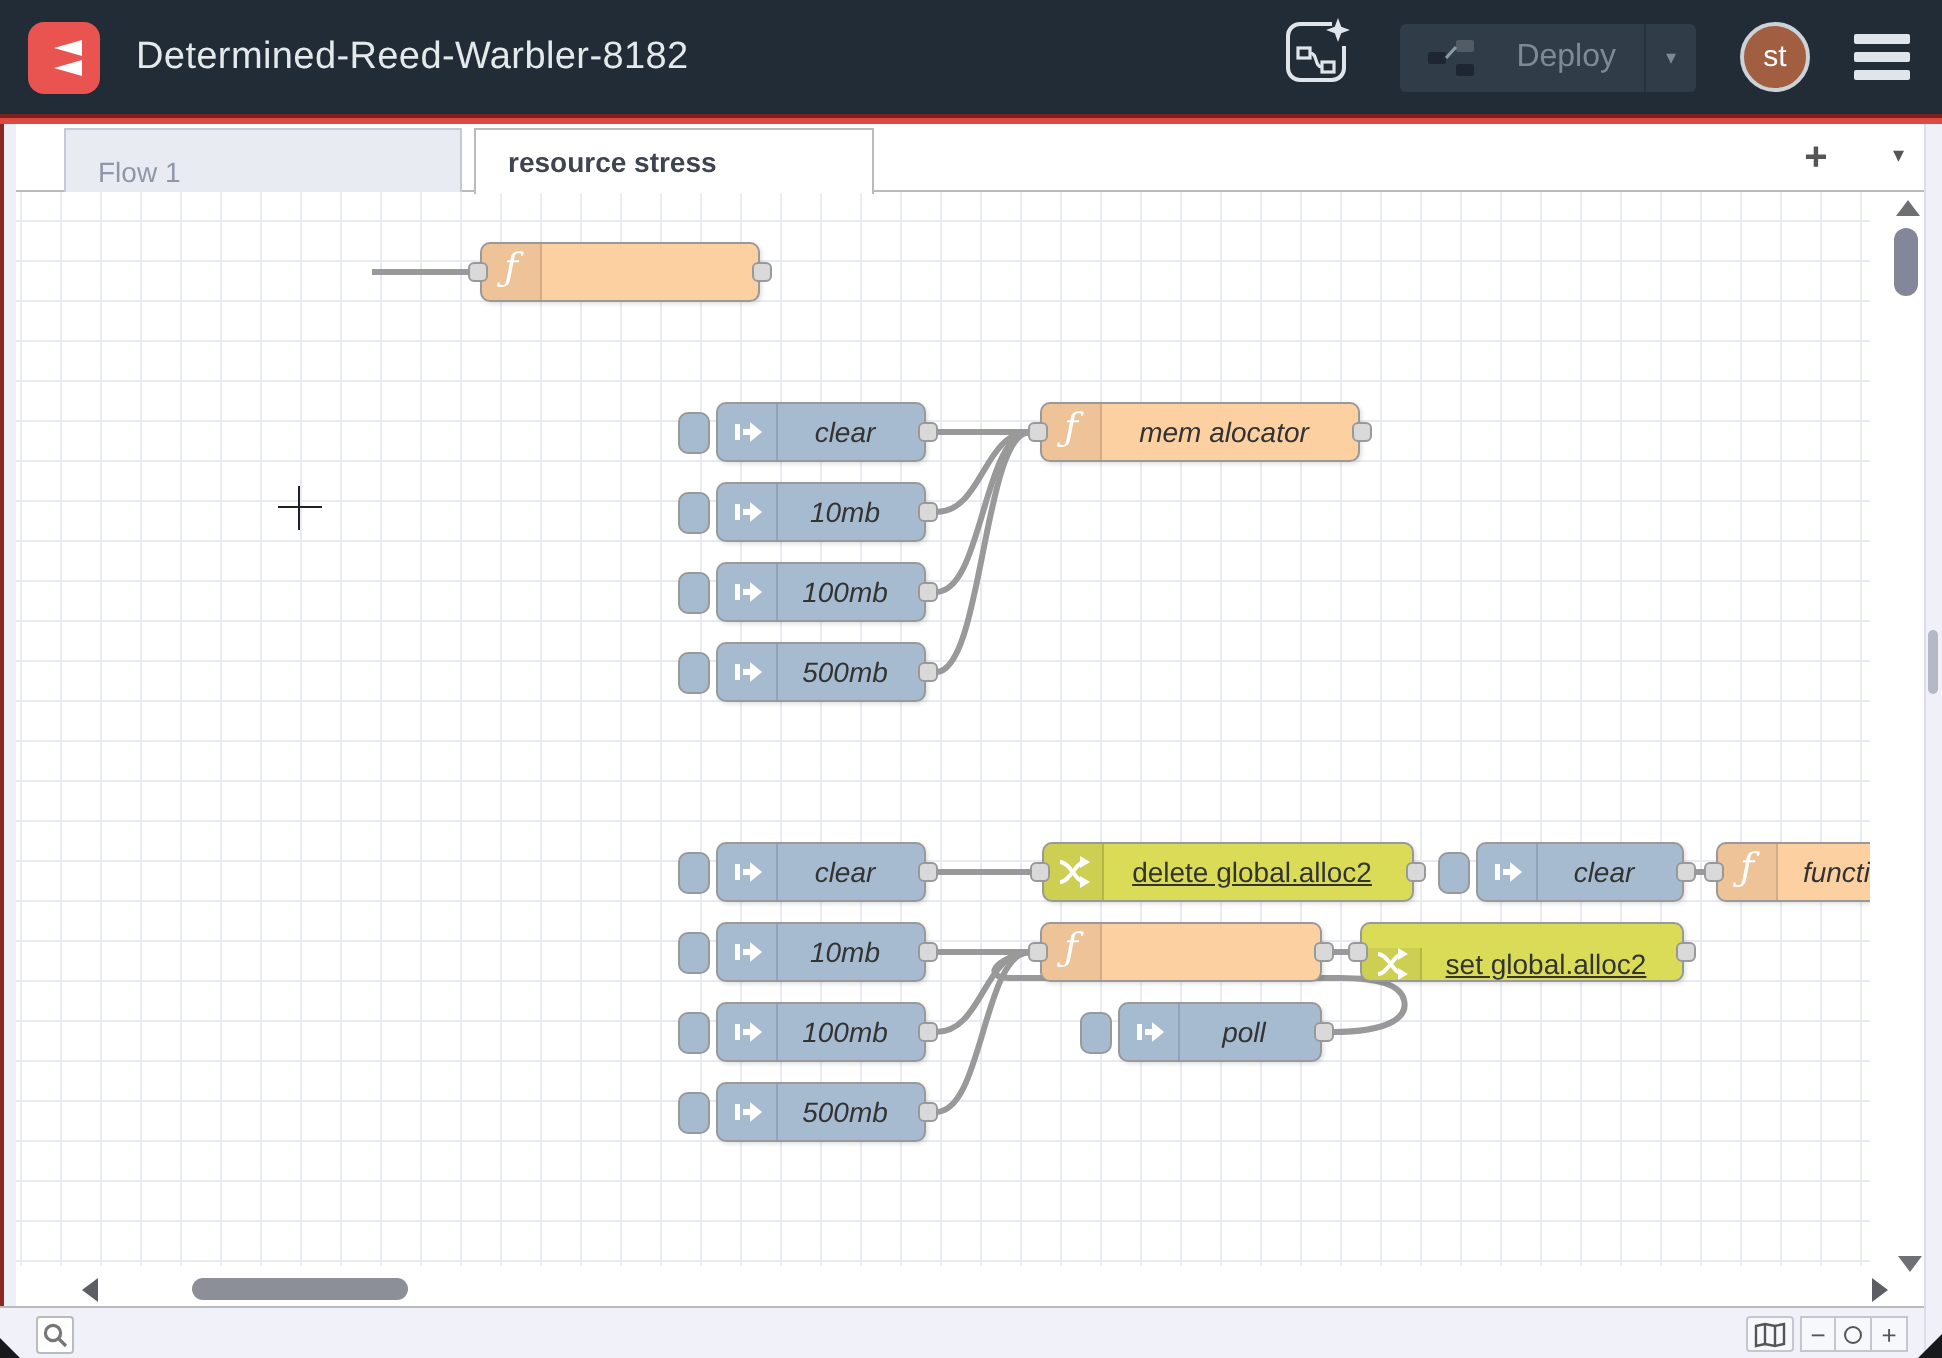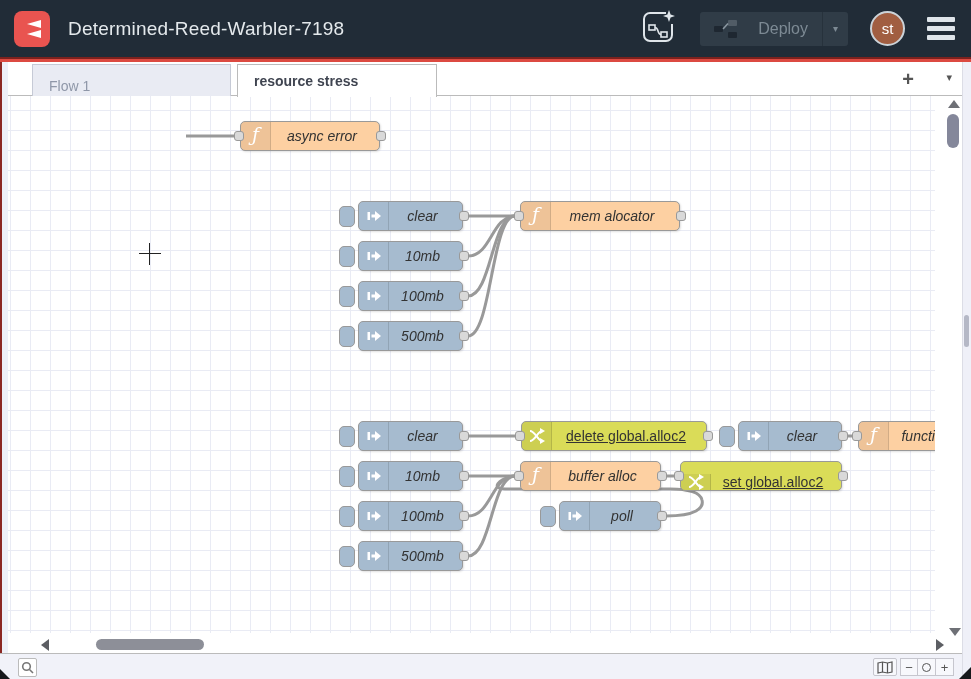--- a/index.html
+++ b/index.html
@@ -87,21 +87,21 @@
 
 <div id="app">
 
   <div id="header">
     <div id="logo">
       <svg width="26" height="26" viewBox="0 0 26 26">
         <polygon points="22,4 22,12 8,8" fill="#fff"></polygon>
         <polygon points="22,14 22,22 8,18" fill="#fff"></polygon>
       </svg>
     </div>
-    <div id="title">Determined-Reed-Warbler-7198</div>
+    <div id="title">Determined-Reed-Warbler-8182</div>
     <div id="header-right">
       <div>
         <svg width="38" height="38" viewBox="0 0 38 38" fill="none">
           <path d="M26 5 H10 a6 6 0 0 0 -6 6 v16 a6 6 0 0 0 6 6 h16 a6 6 0 0 0 6 -6 V16" stroke="#dfe5ea" stroke-width="2"></path>
           <rect x="9" y="17" width="6" height="5" stroke="#dfe5ea" stroke-width="1.6"></rect>
           <rect x="21" y="24" width="6" height="5" stroke="#dfe5ea" stroke-width="1.6"></rect>
           <path d="M15 19.5 C19 19.5 17 26.5 21 26.5" stroke="#dfe5ea" stroke-width="1.6"></path>
           <path d="M29 2 L30.6 6.4 L35 8 L30.6 9.6 L29 14 L27.4 9.6 L23 8 L27.4 6.4 Z" fill="#dfe5ea"></path>
         </svg>
       </div>
@@ -153,21 +153,20 @@
         <path d="M 460 420 C 483.5 420 483.5 380 507 380"></path>
         <path d="M 460 460 C 483.5 460 483.5 380 507 380"></path>
         <path d="M 658 380 C 668 380 657 380 667 380"></path>
         <path d="M 839 340 C 849 340 835 340 845 340"></path>
         <path d="M 658 420 C 688 420 696 412 694 404 C 692 395 676 393 662 393 L 497 393 C 483 393 489 383 507 380"></path>
       </svg>
       <div class="node function" style="left: 232px; top: 25px; width: 140px;">
         <div class="icon-area">
           <span class="fglyph">ƒ</span>
         </div>
-        <div class="label">async error</div>
         <div class="port in"></div>
         <div class="port out"></div>
       </div>
       <div class="node inject" style="left: 350px; top: 105px; width: 105px;">
         <div class="inject-btn"></div>
         <div class="icon-area">
           <svg width="16" height="16" viewBox="0 0 16 16">
             <rect x="1.5" y="4" width="2.5" height="8" fill="#fff"></rect>
             <rect x="5.5" y="6.5" width="4" height="3" fill="#fff"></rect>
             <polygon points="9,3 15,8 9,13" fill="#fff"></polygon>
@@ -278,21 +277,20 @@
           </svg>
         </div>
         <div class="label">delete global.alloc2</div>
         <div class="port in"></div>
         <div class="port out"></div>
       </div>
       <div class="node function" style="left: 512px; top: 365px; width: 141px;">
         <div class="icon-area">
           <span class="fglyph">ƒ</span>
         </div>
-        <div class="label">buffer alloc</div>
         <div class="port in"></div>
         <div class="port out"></div>
       </div>
       <div class="node change" style="left: 672px; top: 365px; width: 162px; align-items: flex-end;">
         <div class="icon-area">
           <svg width="16" height="16" viewBox="0 0 16 16">
             <path d="M1 3 C6 3 9 13 13 13" stroke="#fff" stroke-width="2" fill="none"></path>
             <path d="M1 13 C6 13 9 3 13 3" stroke="#fff" stroke-width="2" fill="none"></path>
             <polygon points="11,0 16,3 11,6" fill="#fff"></polygon>
             <polygon points="11,10 16,13 11,16" fill="#fff"></polygon>

